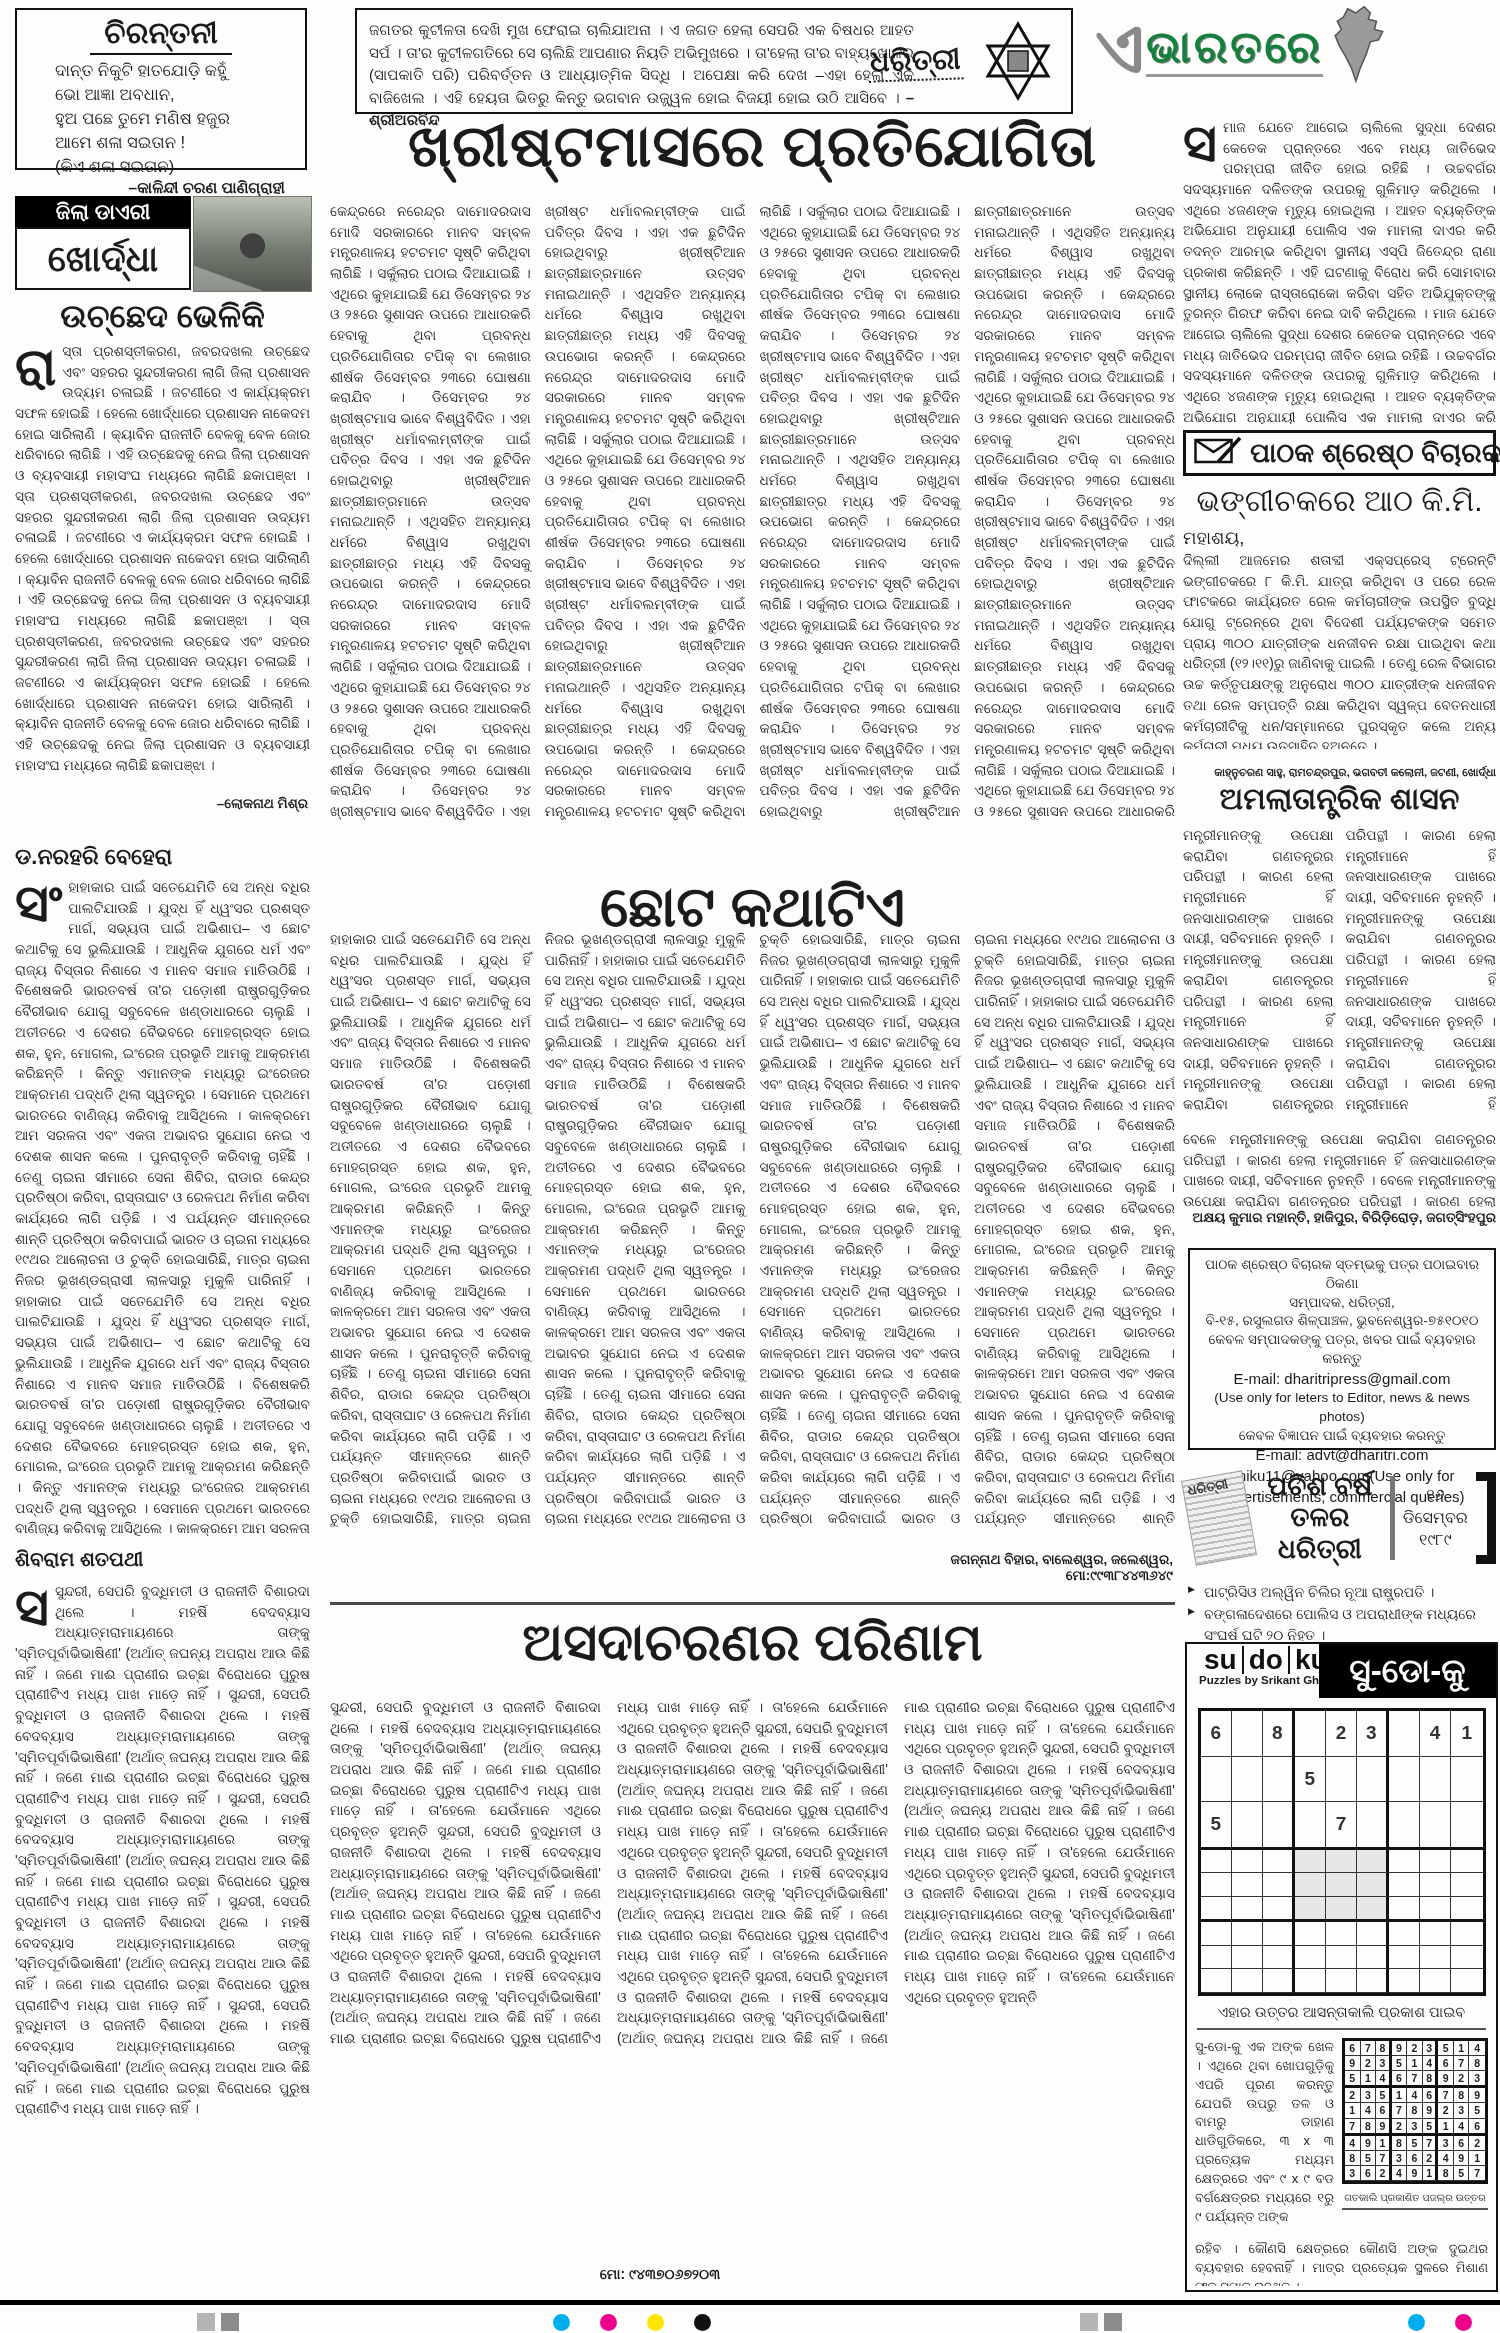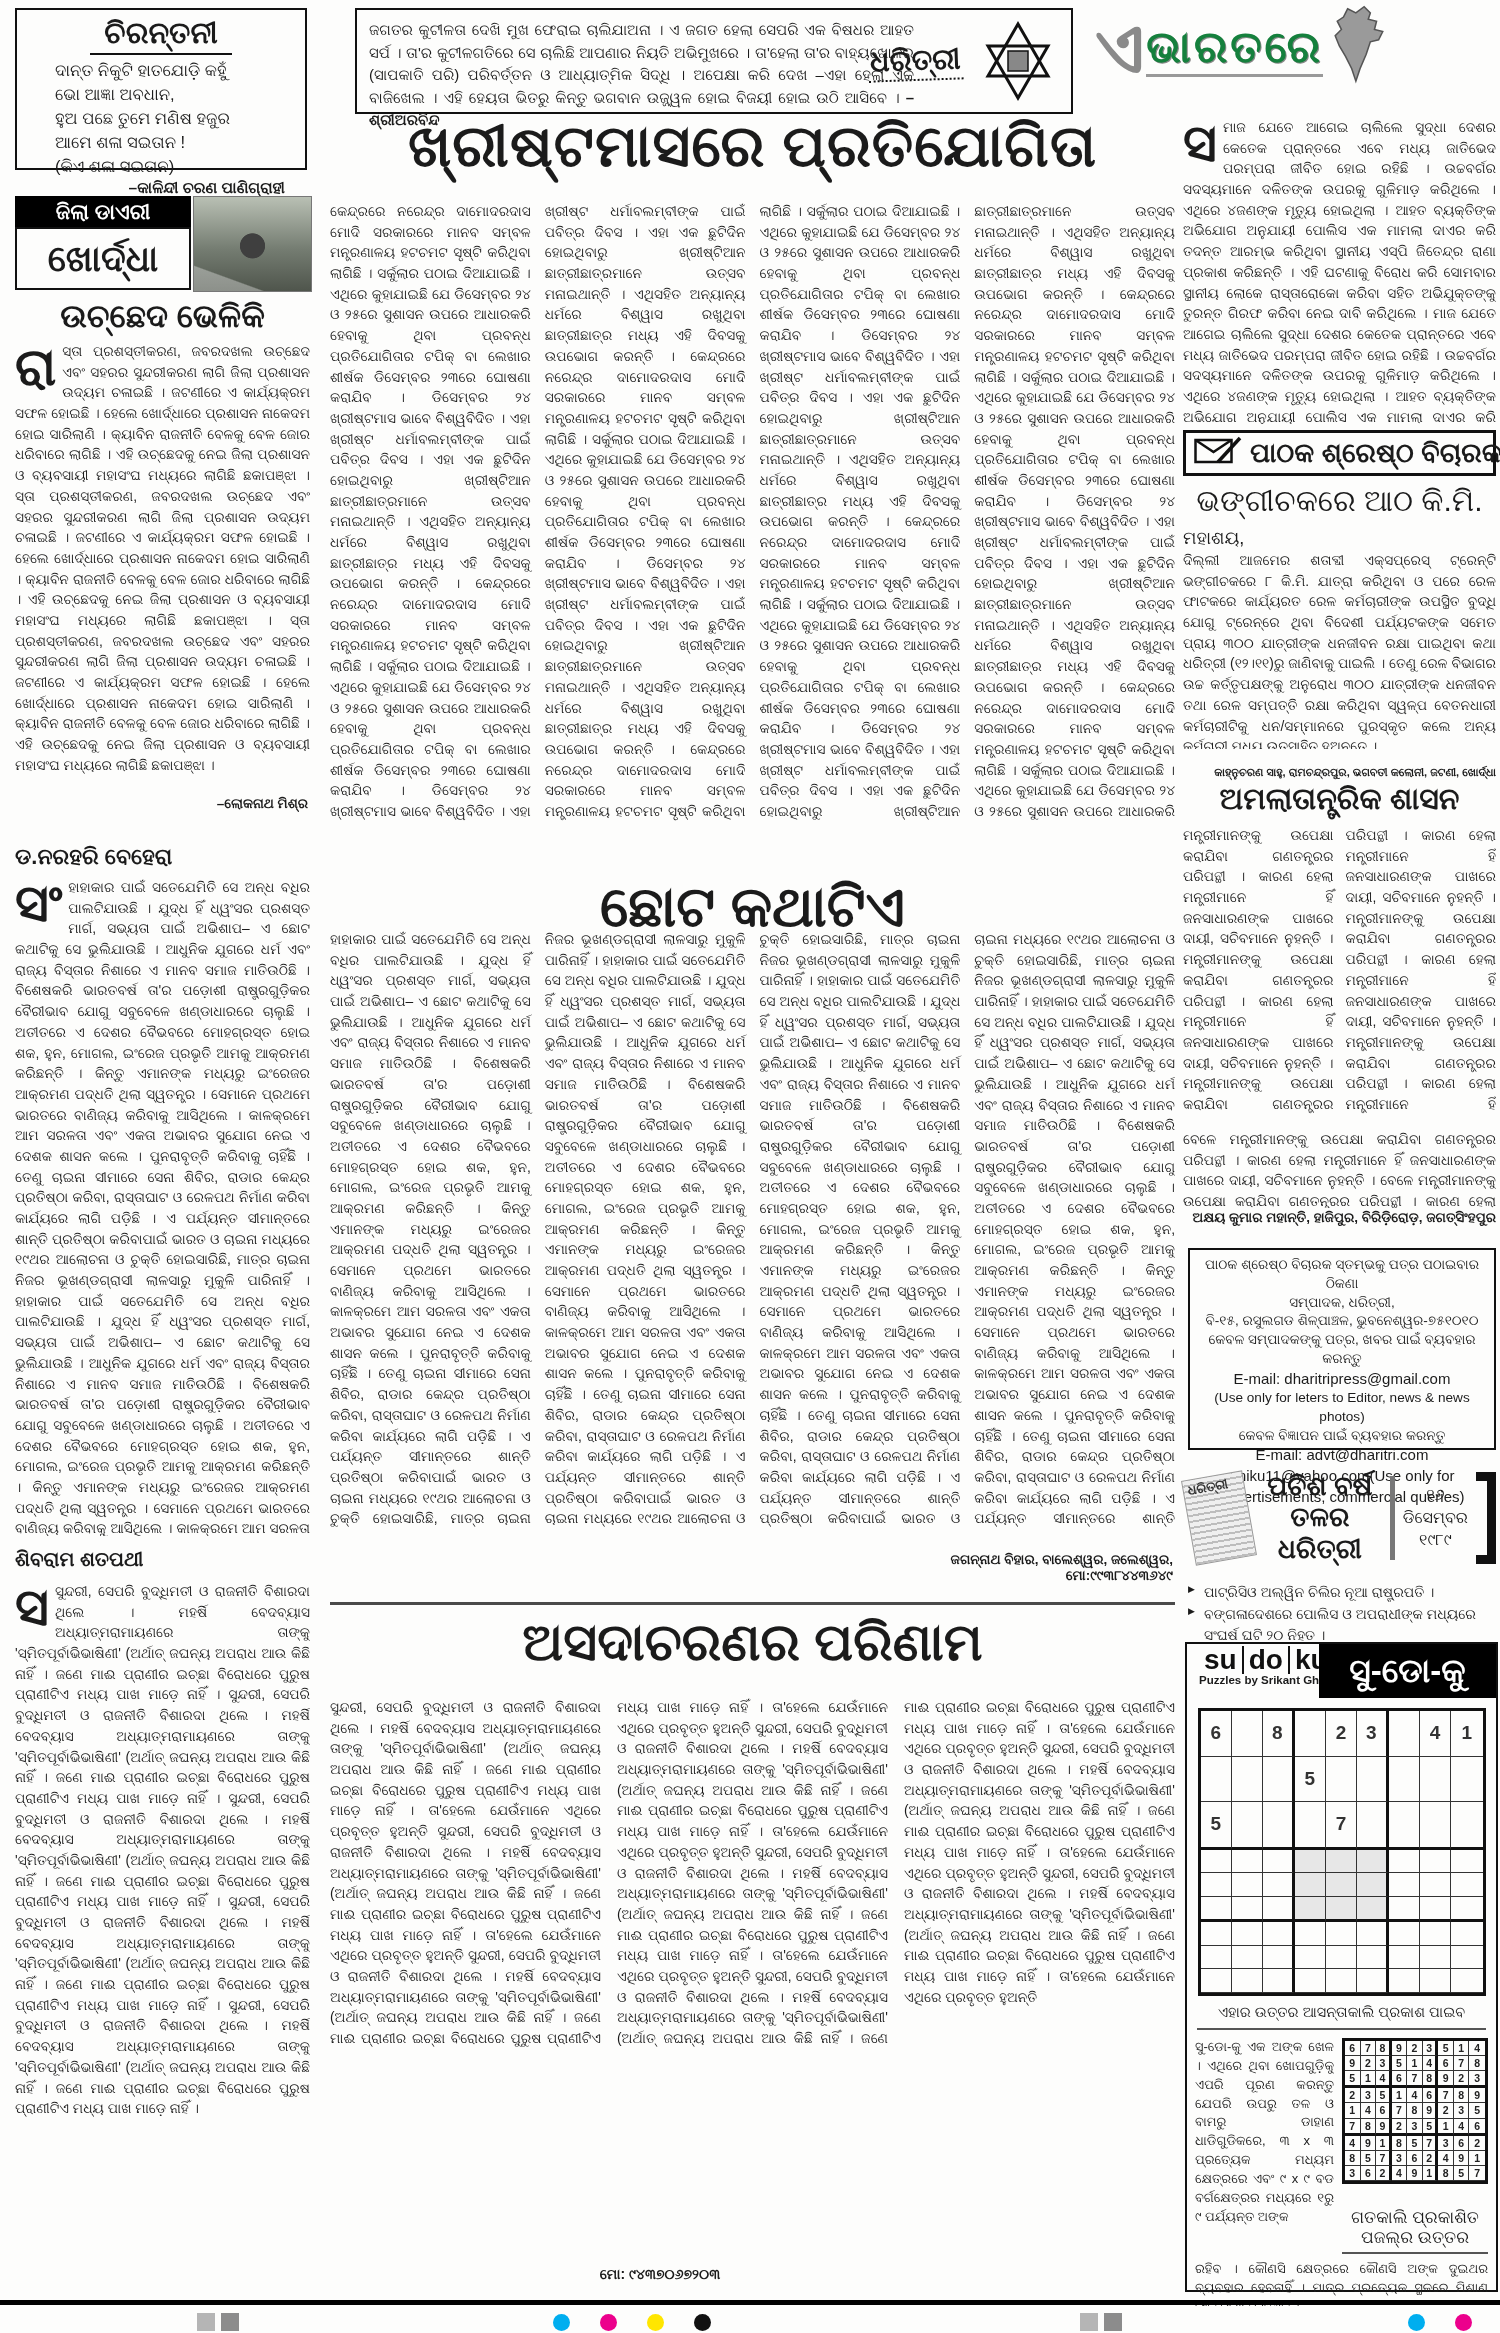--- a/index.html
+++ b/index.html
@@ -120,21 +120,21 @@
   .sd-cell.bb{border-bottom:3px solid #111;}
   .sd-cell:nth-child(9n){border-right:none;}
   .sd-cell.shade{background:#e7e7e7;}
   .sd-note{margin:8px 10px 0;font-size:14.5px;text-align:center;border-bottom:2px solid #555;padding-bottom:7px;}
   .sd-lower{display:flex;gap:8px;padding:8px 8px 0;}
   .sd-rules{width:148px;font-size:13px;line-height:1.45;height:196px;}
   .sd-sol-wrap{flex:1;}
   .sd-solution{display:grid;grid-template-columns:repeat(9,1fr);width:140px;height:140px;margin:0 auto;
                border:3px solid #111;}
   .sd-solution .sd-cell{font-size:10.5px;font-weight:bold;color:#222;}
-  .sd-sol-cap{font-size:17px;text-align:center;margin-top:24px;border-bottom:2px solid #555;padding-bottom:4px;}
+  .sd-sol-cap{font-size:10px;text-align:center;margin-top:8px;border-bottom:2px solid #555;padding-bottom:4px;}
   .sd-tail{padding:6px 8px;font-size:13px;line-height:1.45;height:40px;overflow:hidden;}
 
   
   .footer-rule{left:0;top:2300px;width:1500px;height:5px;background:#000;}
   .marks{top:2312px;height:20px;display:flex;align-items:center;gap:30px;}
   .dot{width:17px;height:17px;border-radius:50%;}
   .sq{width:18px;height:18px;}
 </style>
 </head>
 <body>

